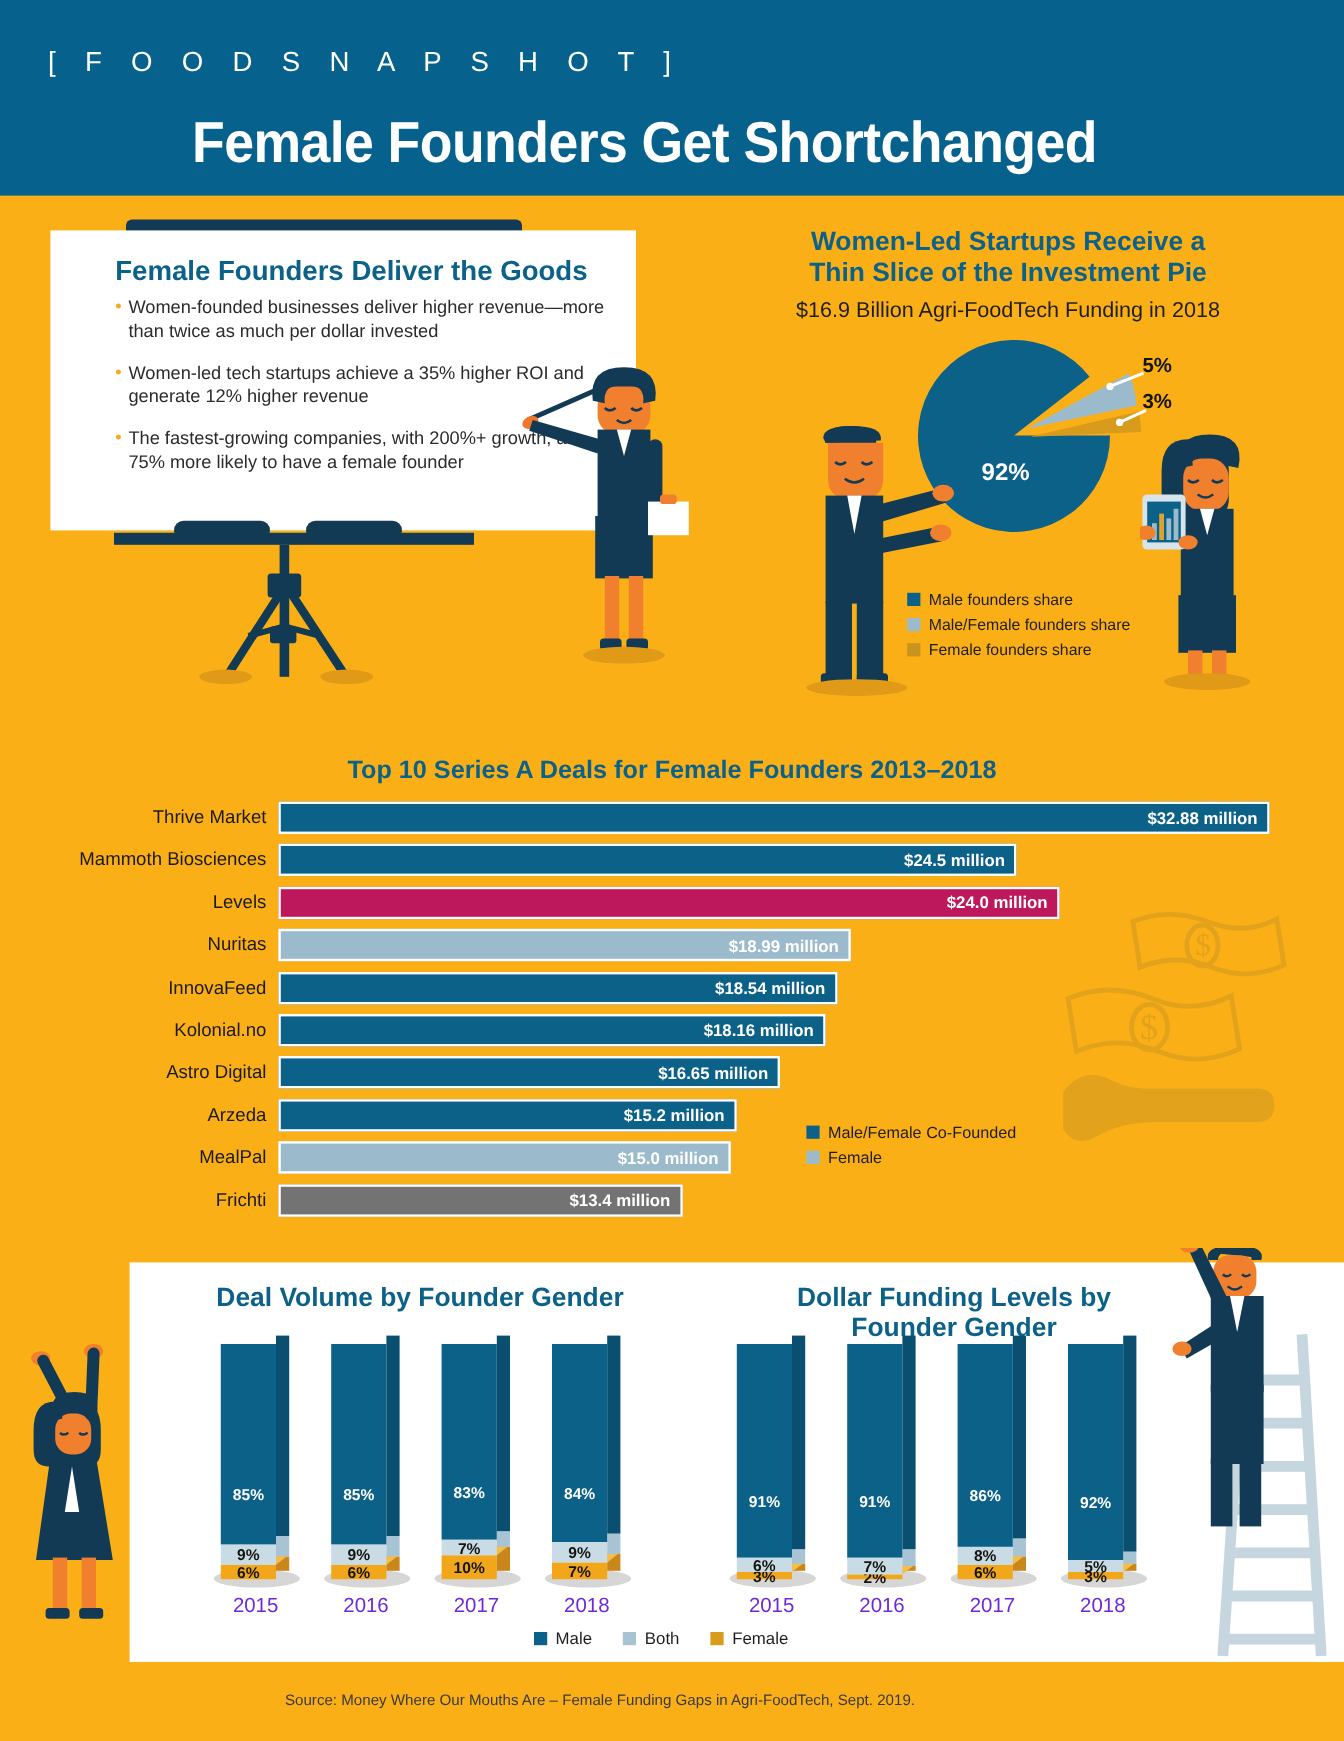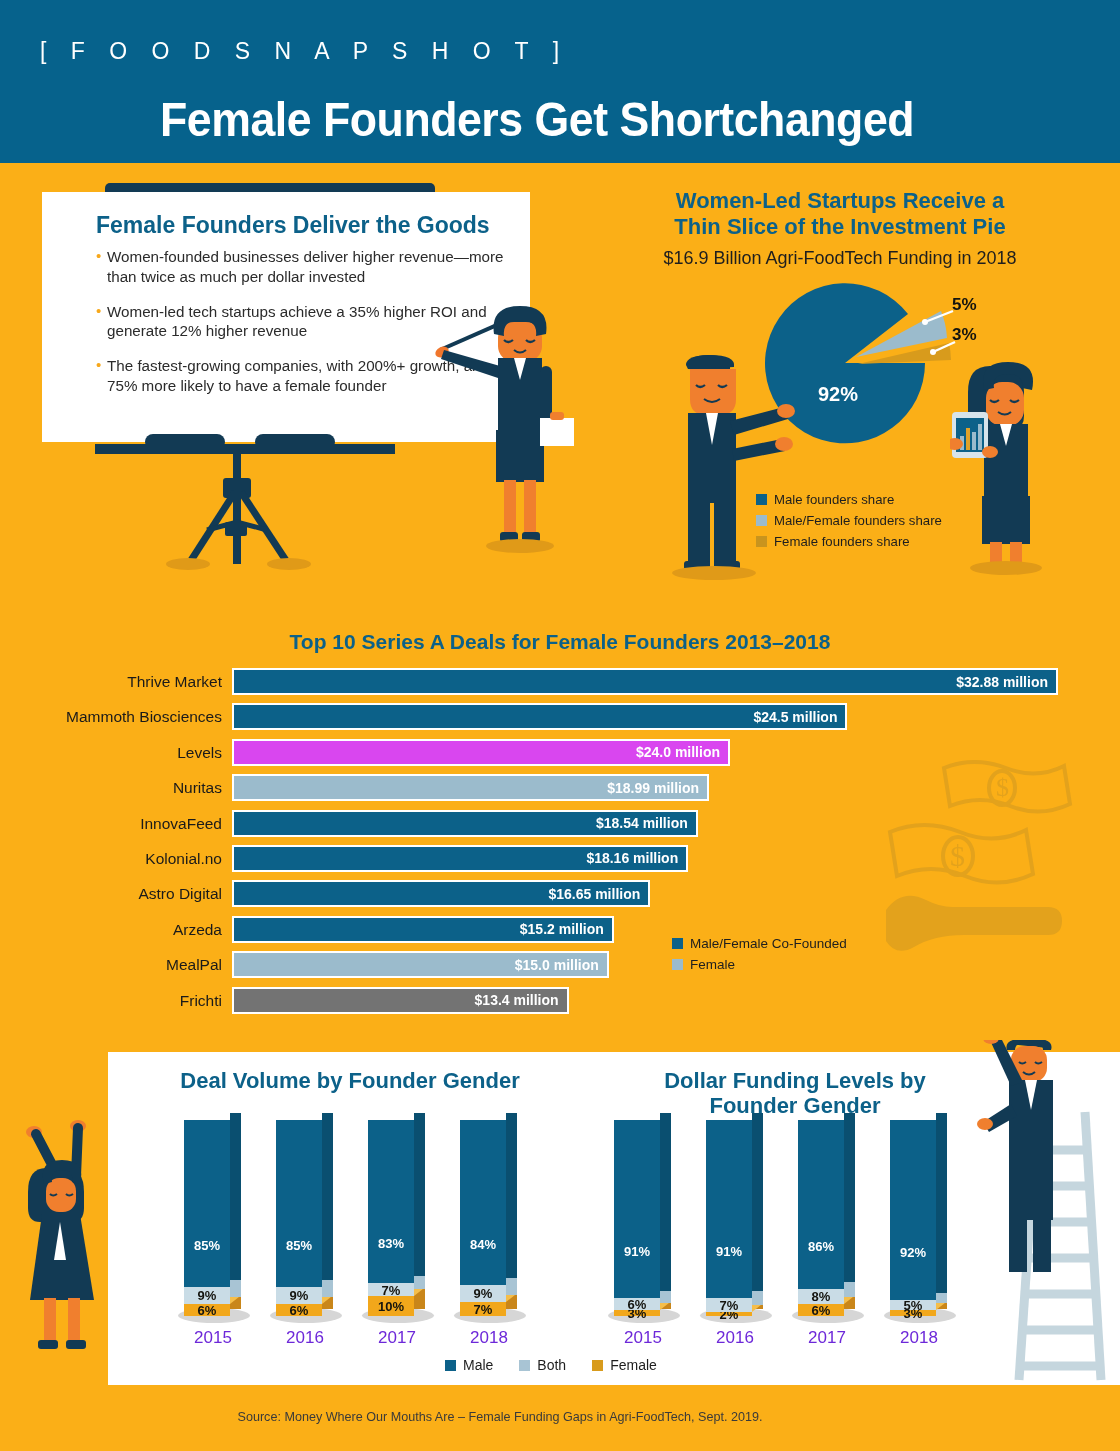--- a/index.html
+++ b/index.html
@@ -274,21 +274,21 @@
         </div>
       </div>
       <div class="hb-row">
         <div class="hb-label">Mammoth Biosciences</div>
         <div class="hb-bar" style="width: 615.481px; background: rgb(12, 97, 137);">
           <span class="hb-val">$24.5 million</span>
         </div>
       </div>
       <div class="hb-row">
         <div class="hb-label">Levels</div>
-        <div class="hb-bar" style="width: 498px; background: #d946ef;">
+        <div class="hb-bar" style="width: 651px; background: #be185d;">
           <span class="hb-val">$24.0 million</span>
         </div>
       </div>
       <div class="hb-row">
         <div class="hb-label">Nuritas</div>
         <div class="hb-bar" style="width: 477.06px; background: rgb(155, 187, 204);">
           <span class="hb-val">$18.99 million</span>
         </div>
       </div>
       <div class="hb-row">

